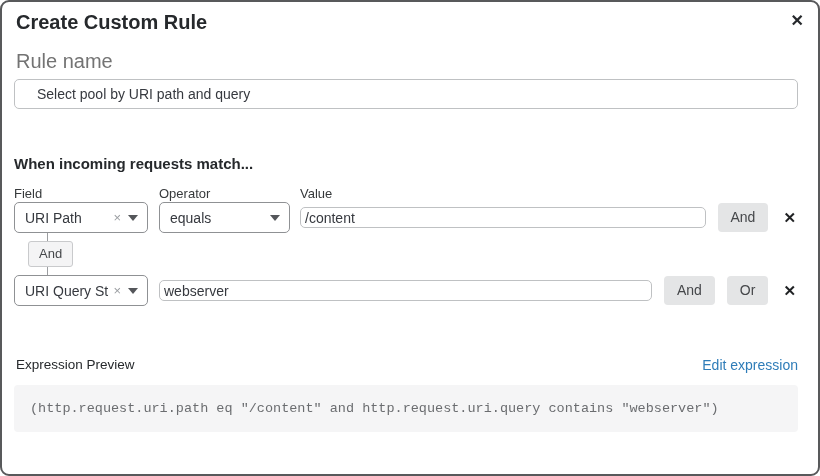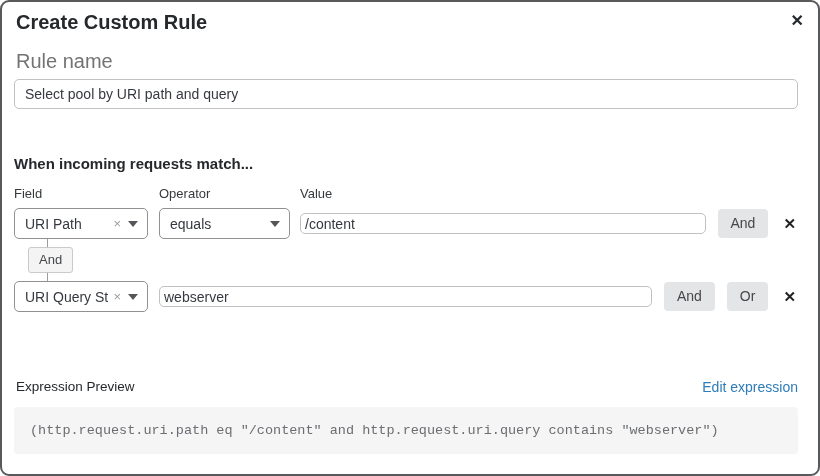--- a/index.html
+++ b/index.html
@@ -26,31 +26,31 @@
     line-height: 18px; cursor: pointer; margin-top: 2px; margin-right: -6px;
     user-select: none;
   }
   
   .rn-label { margin-top: 18px; margin-left: 2px; font-size: 20px; line-height: 18px; color: #737373; }
   .rn-helper { margin-top: 4px; margin-left: 2px; font-size: 14px; line-height: 16px; color: #9ea1a5; }
   .text-input {
     margin-top: 9px; width: 100%; height: 30px;
     border: 1px solid #bfc1c3; border-radius: 5px;
     font-family: "Liberation Sans", sans-serif;
-    font-size: 14px; color: #36393f; padding: 0 10px;
+    font-size: 14px; color: #36393f; padding: 0 22px;
     outline: none; background: #fff; display: block;
   }
   
   .match-heading { margin-top: 45px; font-size: 15px; font-weight: 700; line-height: 19px; color: #26292c; }
   .grid { display: flex; align-items: center; }
   .col-labels { margin-top: 13px; font-size: 13px; line-height: 16px; color: #36393b; }
   .w-field { width: 134px; margin-right: 11px; flex: none; }
   .w-op { width: 131px; margin-right: 10px; flex: none; }
   .w-value { flex: 1; }
-  .cond-row { margin-top: 6px; height: 31px; }
+  .cond-row { height: 31px; }
   .cond-row.second { margin-top: 0; }
   .select {
     height: 31px; border: 1px solid #8f9194; border-radius: 5px; background: #fff;
     display: flex; align-items: center; padding: 0 9px 0 10px; cursor: pointer;
   }
   .select-text {
     flex: 1; font-size: 14px; color: #36393f;
     white-space: nowrap; overflow: hidden; min-width: 0;
   }
   .clear-x { font-size: 13px; color: #9a9da1; margin: 0 7px 0 4px; line-height: 1; cursor: pointer; }
@@ -78,21 +78,21 @@
   }
   
   .connector { height: 42px; display: flex; flex-direction: column; align-items: flex-start; }
   .conn-line { width: 1px; height: 8px; background: #9b9da0; margin-left: 33px; }
   .conn-badge {
     border: 1px solid #c9cacc; background: #f4f4f5; border-radius: 3px;
     font-size: 13px; color: #45474a; padding: 0 10px; height: 26px; line-height: 24px;
     margin-left: 14px;
   }
   
-  .expr-header { margin-top: 66px; display: flex; align-items: center; justify-content: space-between; }
+  .expr-header { margin-top: 50px; display: flex; align-items: center; justify-content: space-between; }
   .expr-label { font-size: 13.5px; color: #26292c; line-height: 17px; margin-left: 2px; }
   .expr-link { font-size: 14px; color: #2e7cb8; text-decoration: none; cursor: pointer; }
   .code-block {
     margin-top: 12px; height: 47px; background: #f5f5f6; border-radius: 4px;
     display: flex; align-items: center; padding: 0 16px;
   }
   .code-block code {
     font-family: "Liberation Mono", "DejaVu Sans Mono", monospace;
     font-size: 13.5px; color: #6b6d70; white-space: nowrap;
   }

